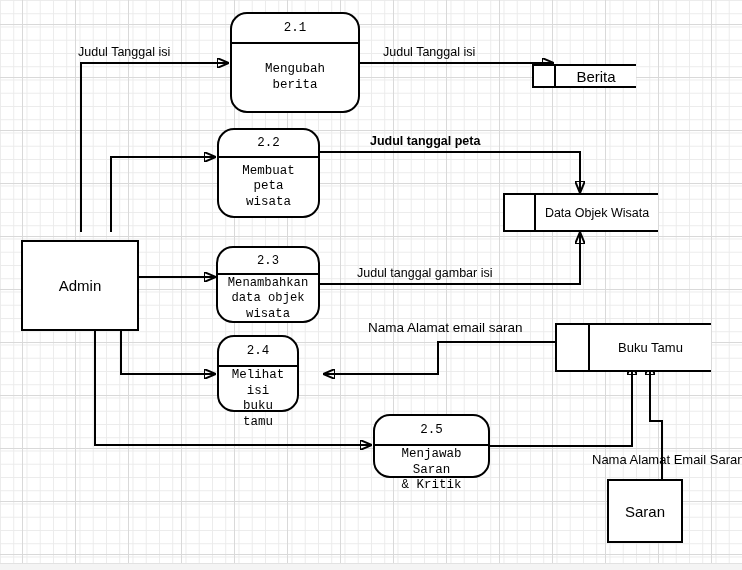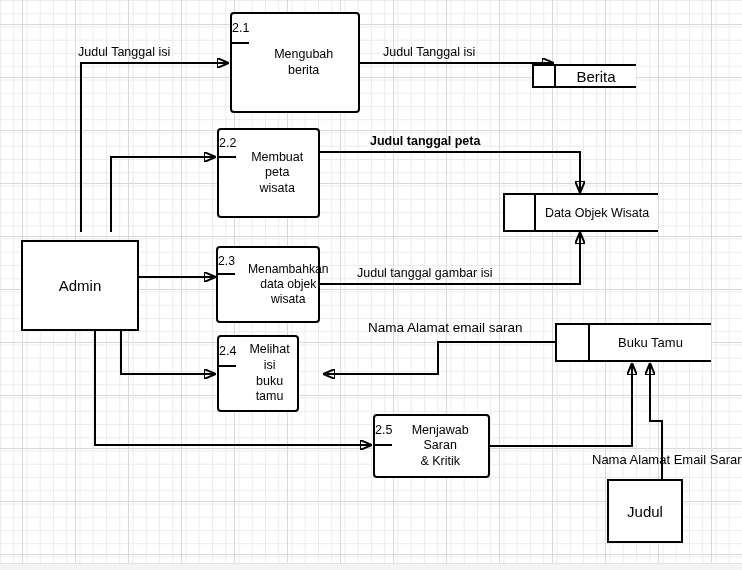--- a/index.html
+++ b/index.html
@@ -13,23 +13,24 @@
       linear-gradient(90deg, #d9d9d9 1px, transparent 1px),
       linear-gradient(#ebebeb 1px, transparent 1px),
       linear-gradient(90deg, #ebebeb 1px, transparent 1px);
     background-size:53px 53px, 53px 53px, 13.25px 13.25px, 13.25px 13.25px;
     background-position:0 24px, 22px 0, 0 0, 0 0;
     font-family:"Liberation Sans","DejaVu Sans",sans-serif;
     color:#000;
   }
   .process{
     position:absolute;box-sizing:border-box;
-    border:2px solid #000;border-radius:4px;background:#fff;
-    display:flex;flex-direction:row;
+    border:2px solid #000;border-radius:17px;background:#fff;
+    display:flex;flex-direction:column;
     font-size:12.5px;
+    font-family:Liberation Mono, monospace;
   }
   .process-header{
     flex:0 0 auto;border-bottom:2px solid #000;
     display:flex;align-items:center;justify-content:center;
   }
   .process-body{
     flex:1 1 auto;display:flex;align-items:center;justify-content:center;
     text-align:center;white-space:pre-line;line-height:1.25;padding:1px 13px;
   }
   .entity{
@@ -110,34 +111,34 @@
     <div class="process-header" style="height:28px">2.5</div>
     <div class="process-body">Menjawab Saran
 &amp; Kritik</div>
   </div>
 
   <div class="entity" style="left:21px;top:232px;width:118px;height:91px;margin-top:8px;">
     <span>Admin</span>
   </div>
 
   <div class="entity" style="left:607px;top:479px;width:76px;height:64px;">
-    <span>Judul</span>
+    <span>Saran</span>
   </div>
 
   <div class="datastore" style="left:532px;top:43px;width:104px;height:24px;margin-top:21px;">
     <div class="ds-divider" style="left:20px;"></div>
     <div class="ds-label" style="left:22px;font-size:15px;">Berita</div>
   </div>
 
   <div class="datastore" style="left:503px;top:193px;width:155px;height:39px;padding-left:16px;">
     <div class="ds-divider" style="left:29px;"></div>
     <div class="ds-label" style="left:31px;font-size:12.5px;">Data Objek Wisata</div>
   </div>
 
-  <div class="datastore" style="left:555px;top:323px;width:156px;height:39px;">
+  <div class="datastore" style="left:555px;top:323px;width:156px;height:49px;">
     <div class="ds-divider" style="left:31px;"></div>
     <div class="ds-label" style="left:33px;font-size:13px;">Buku Tamu</div>
   </div>
 
   <div class="flow-label" style="left:78px;top:45px;">Judul Tanggal isi</div>
   <div class="flow-label" style="left:383px;top:45px;">Judul Tanggal isi</div>
   <div class="flow-label" style="left:370px;top:134px;font-weight:bold;">Judul tanggal peta</div>
   <div class="flow-label" style="left:357px;top:266px;">Judul tanggal gambar isi</div>
   <div class="flow-label lg" style="left:368px;top:320px;">Nama Alamat email saran</div>
   <div class="flow-label md" style="left:592px;top:452px;">Nama Alamat Email Saran</div>

